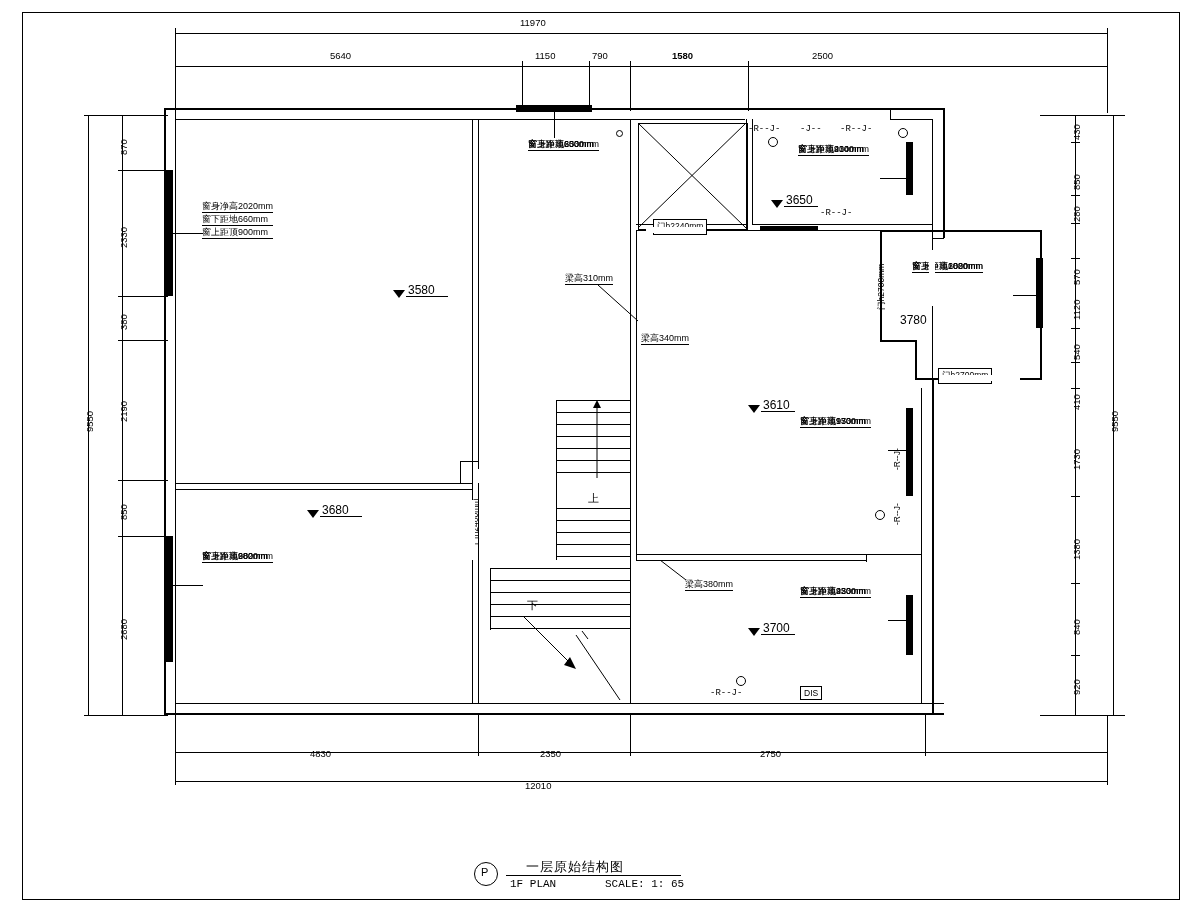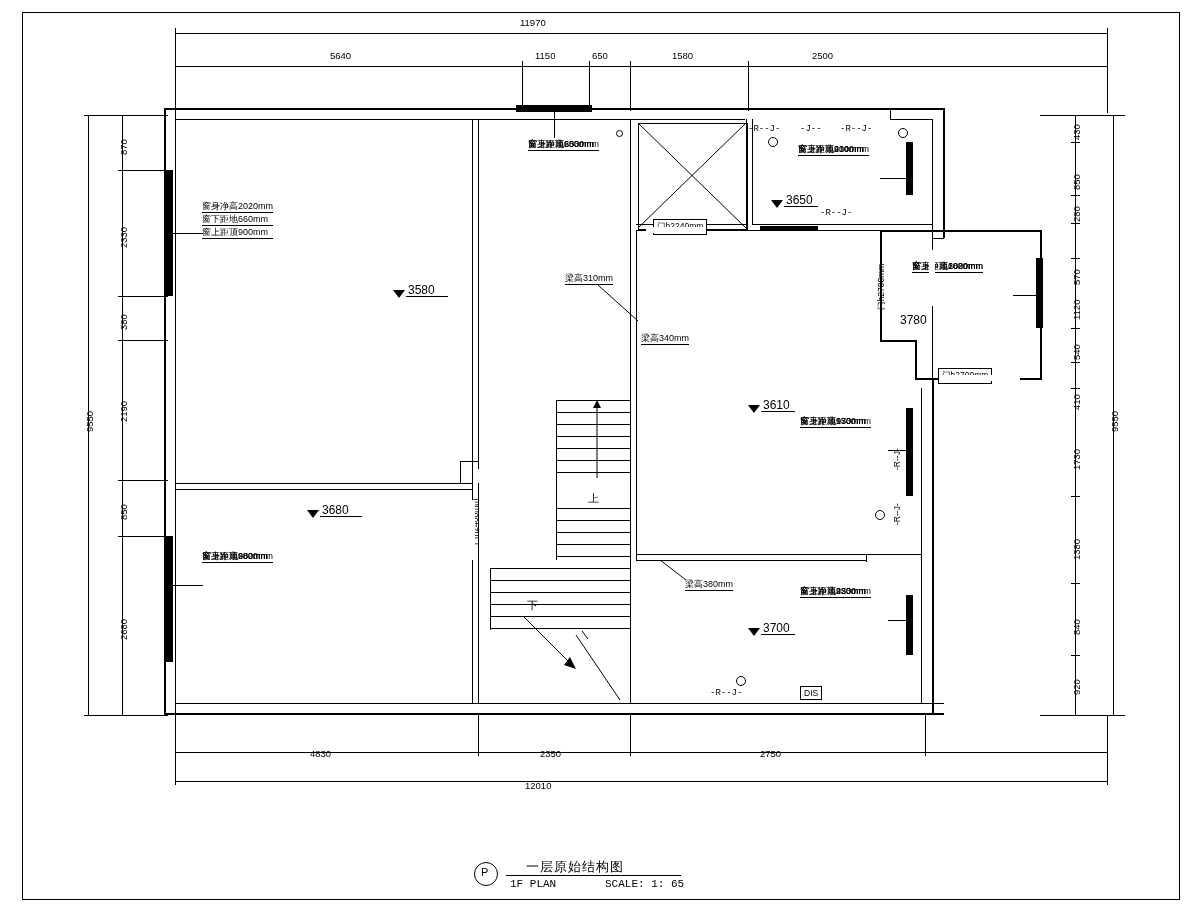--- a/index.html
+++ b/index.html
@@ -48,22 +48,22 @@
 
   <div class="ln h" style="left:175px;top:66px;width:932px;"></div>
   <div class="tick" style="left:175px;top:61px;"></div>
   <div class="tick" style="left:522px;top:61px;"></div>
   <div class="tick" style="left:589px;top:61px;"></div>
   <div class="tick" style="left:630px;top:61px;"></div>
   <div class="tick" style="left:748px;top:61px;"></div>
   <div class="tick" style="left:1107px;top:61px;"></div>
   <div class="dim" style="left:330px;top:50px;">5640</div>
   <div class="dim" style="left:535px;top:50px;">1150</div>
-  <div class="dim" style="left:592px;top:50px;">650</div>
-  <div class="dim" style="left:672px;top:50px;">1580</div>
+  <div class="dim" style="left:592px;top:50px;">790</div>
+  <div class="dim" style="left:672px;top:50px;font-weight:bold;">1580</div>
   <div class="dim" style="left:812px;top:50px;">2500</div>
 
   <div class="ln v" style="left:175px;top:33px;height:80px;"></div>
   <div class="ln v" style="left:522px;top:61px;height:50px;"></div>
   <div class="ln v" style="left:589px;top:61px;height:50px;"></div>
   <div class="ln v" style="left:630px;top:61px;height:50px;"></div>
   <div class="ln v" style="left:748px;top:61px;height:50px;"></div>
   <div class="ln v" style="left:1107px;top:33px;height:80px;"></div>
 
   <div class="ln h" style="left:175px;top:752px;width:932px;"></div>

